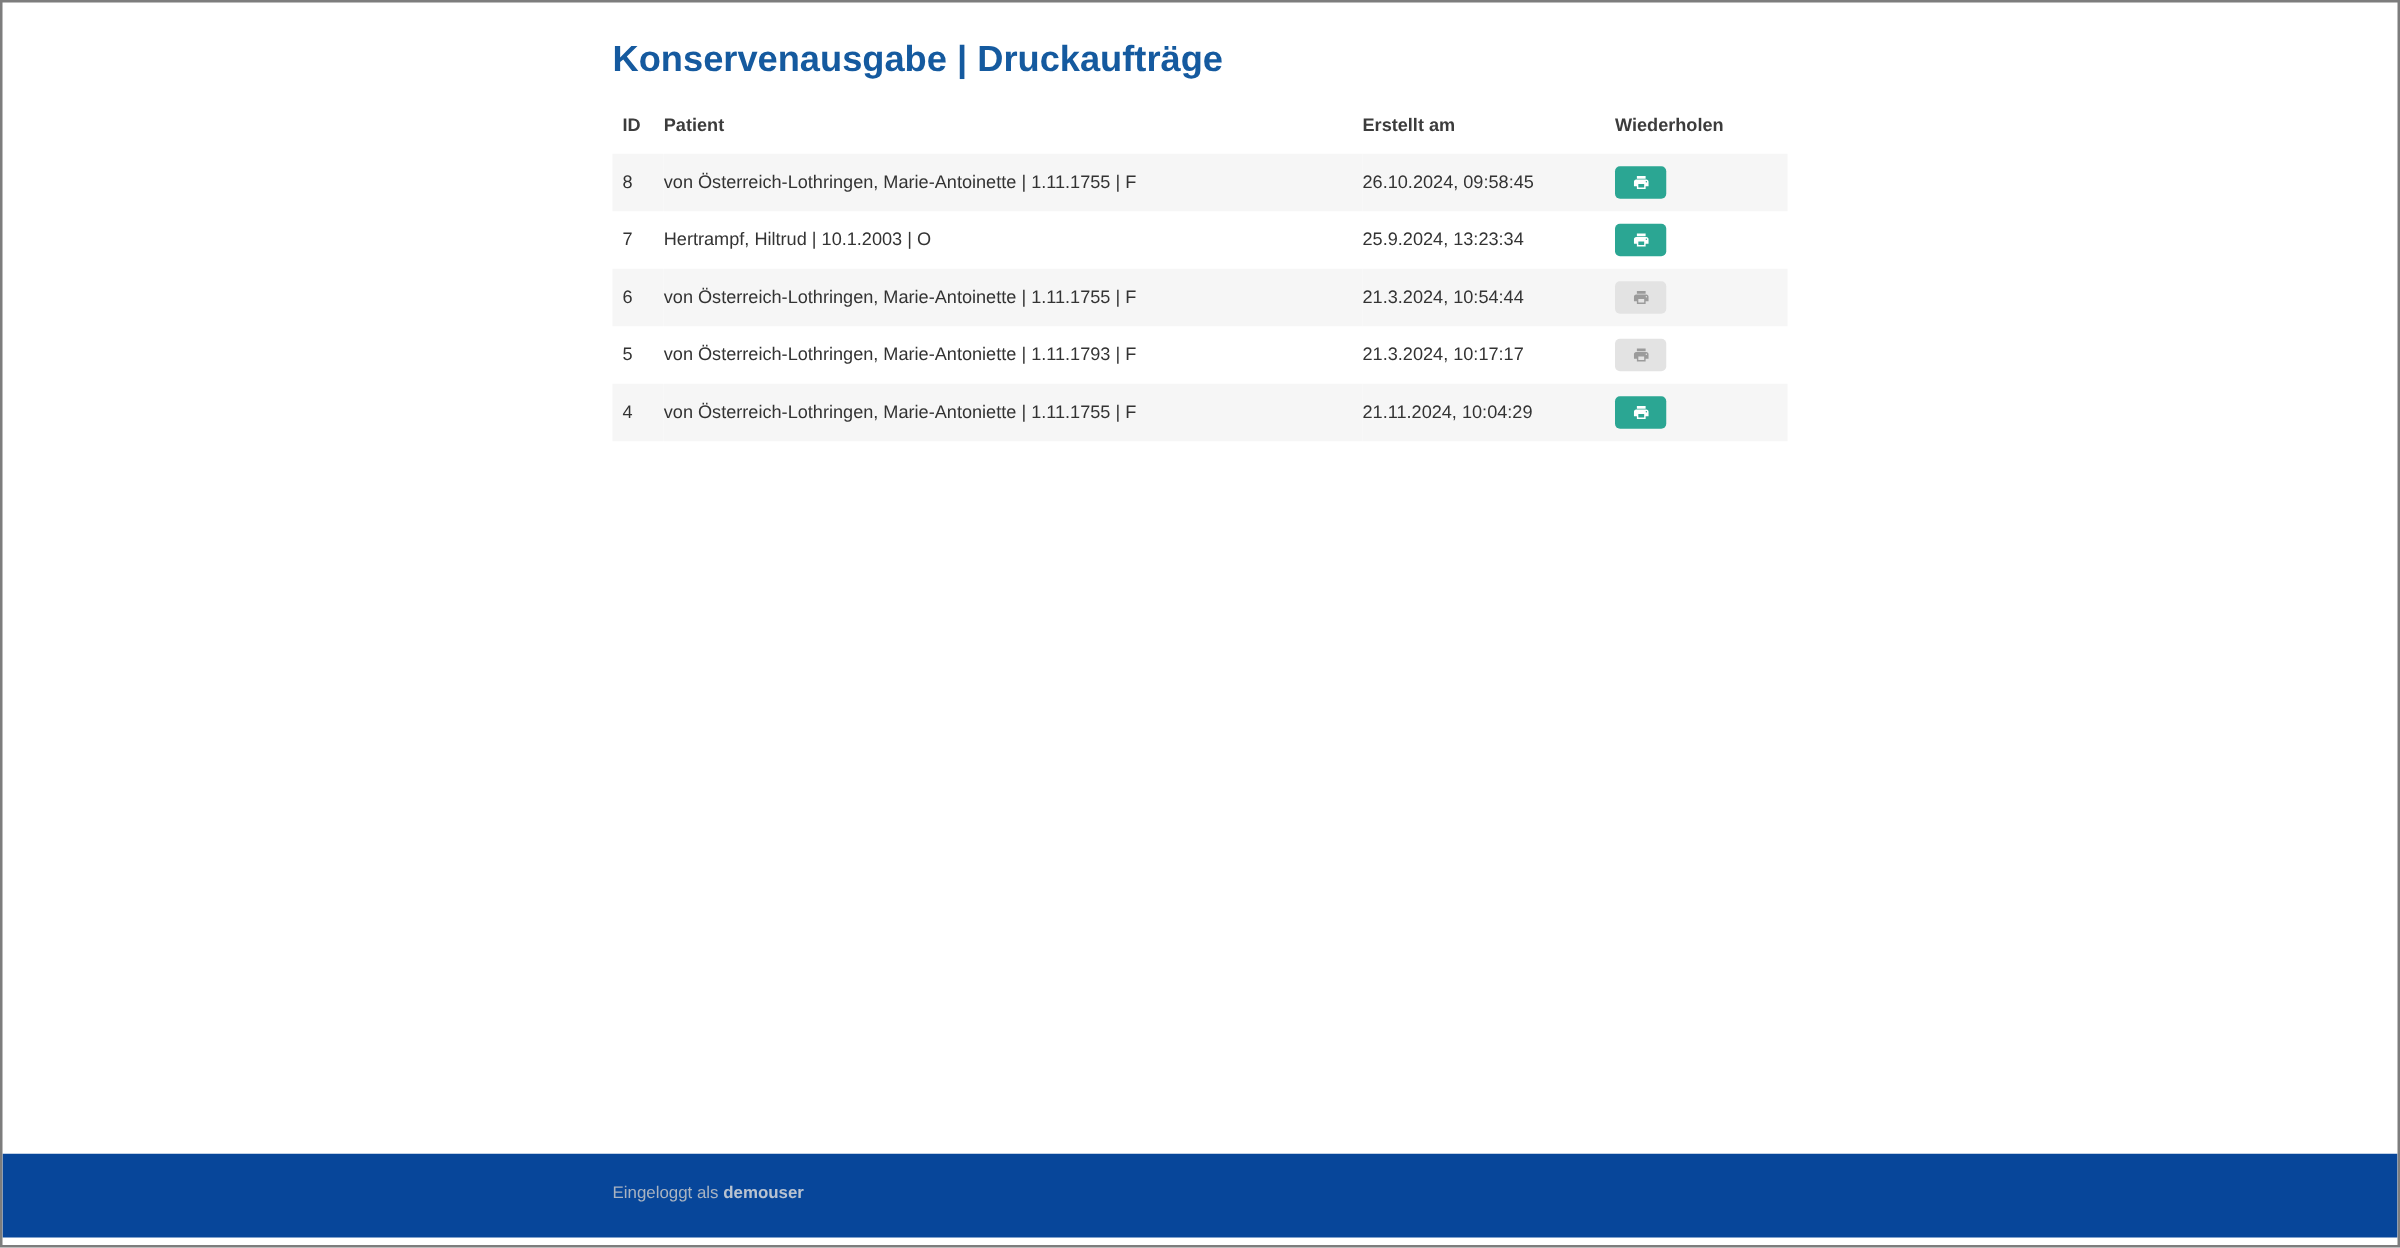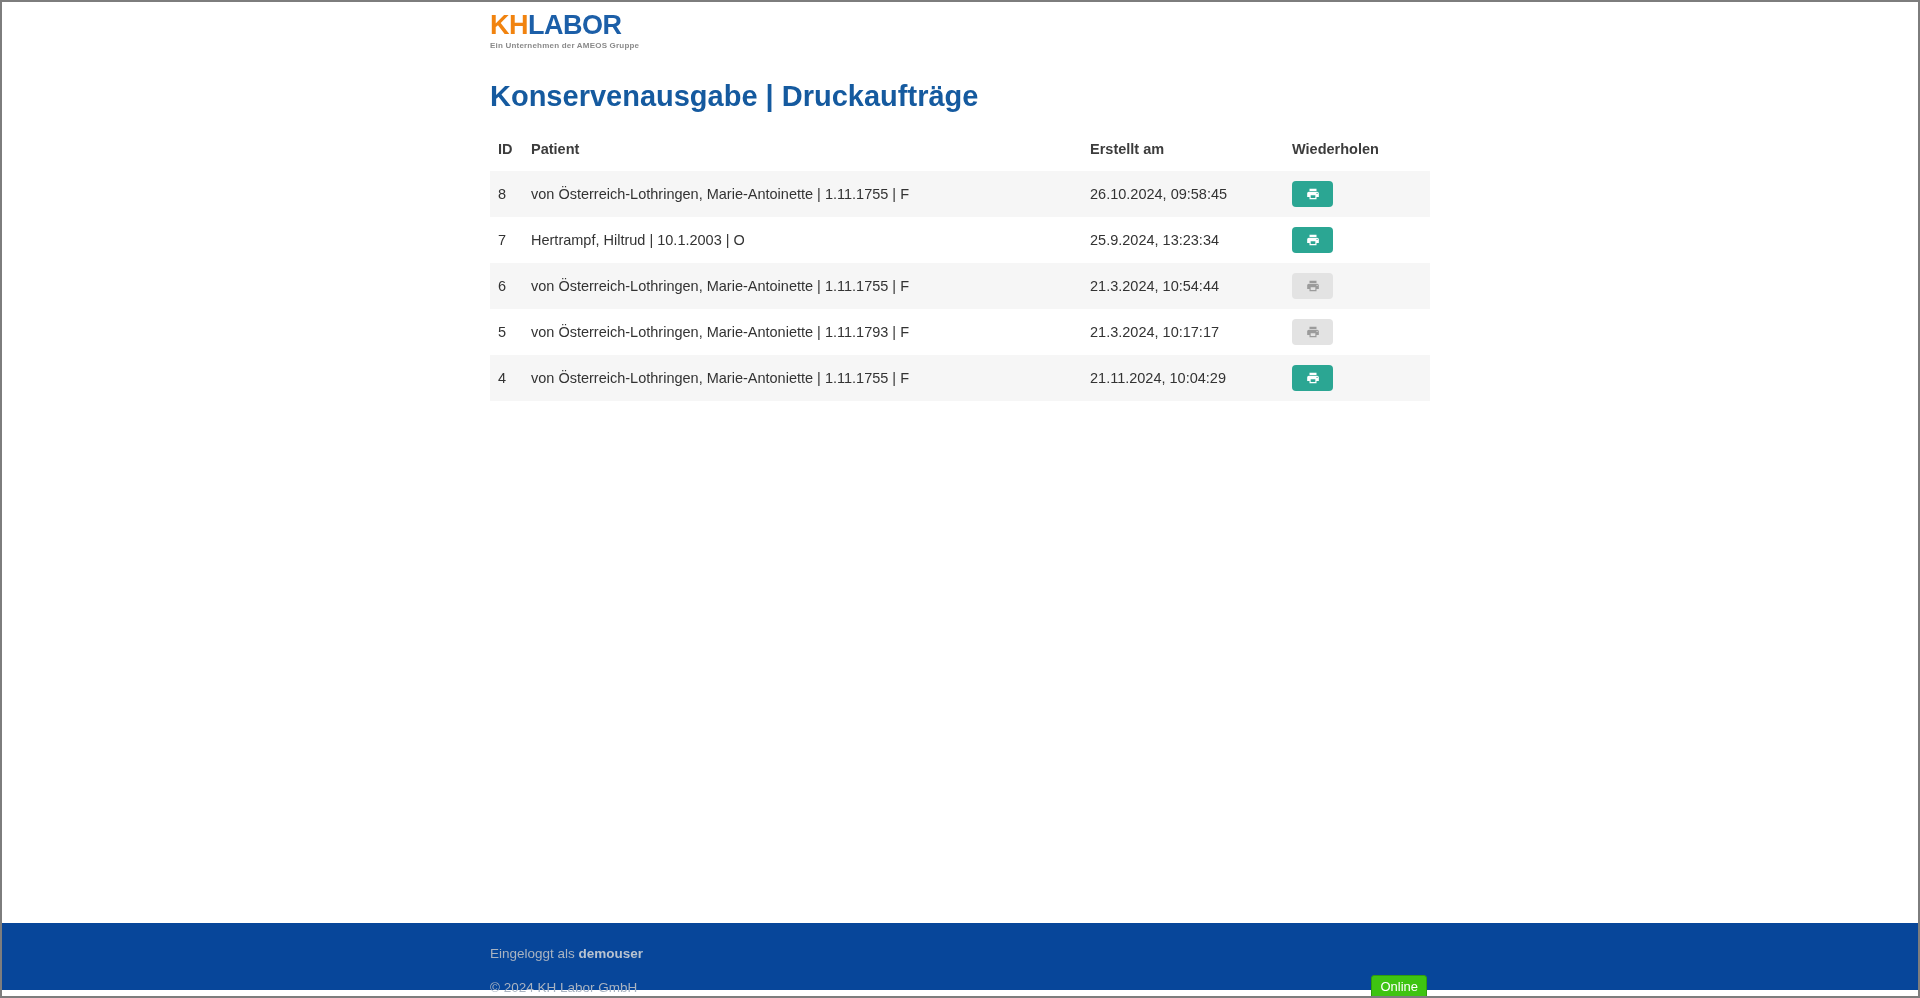--- a/index.html
+++ b/index.html
@@ -121,35 +121,20 @@
     padding: 3px 8px 4px 8px;
     margin-right: 3px;
   }
 </style>
 </head>
 <body>
 
 <div class="page-root">
   <div class="container">
 
-    <header class="header">
-      <div class="brand">
-        <div class="brand-main">
-          <span class="brand-kh">KH</span><span class="brand-labor">LABOR</span>
-        </div>
-        <div class="brand-tagline">Ein Unternehmen der AMEOS Gruppe</div>
-      </div>
-      <button class="menu-btn" aria-label="Menu">
-        <span class="icon">
-          <span class="bar"></span>
-          <span class="bar"></span>
-          <span class="bar"></span>
-        </span>
-      </button>
-    </header>
 
     <h1 class="page-title">Konservenausgabe | Druckaufträge</h1>
 
     <table class="jobs">
       <colgroup>
         <col class="c-id">
           <col class="c-patient">
           <col class="c-created">
           <col class="c-action">
       </colgroup>
@@ -226,19 +211,15 @@
     </table>
 
   </div>
 
   <footer class="footer">
     <div class="container">
       <div class="footer-line1">
         <span>Eingeloggt als</span>
         <strong>demouser</strong>
       </div>
-      <div class="footer-line2">
-        <div class="copyright">© 2024 KH Labor GmbH</div>
-        <div class="online-badge">Online</div>
-      </div>
     </div>
   </footer>
 </div>
 
 </body></html>

